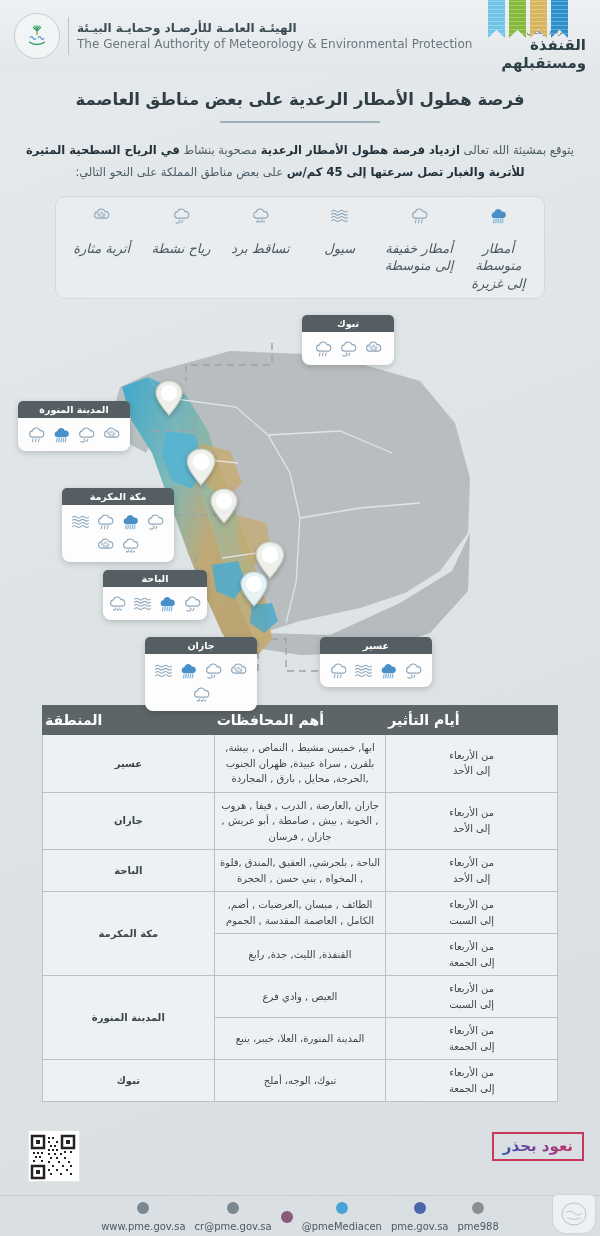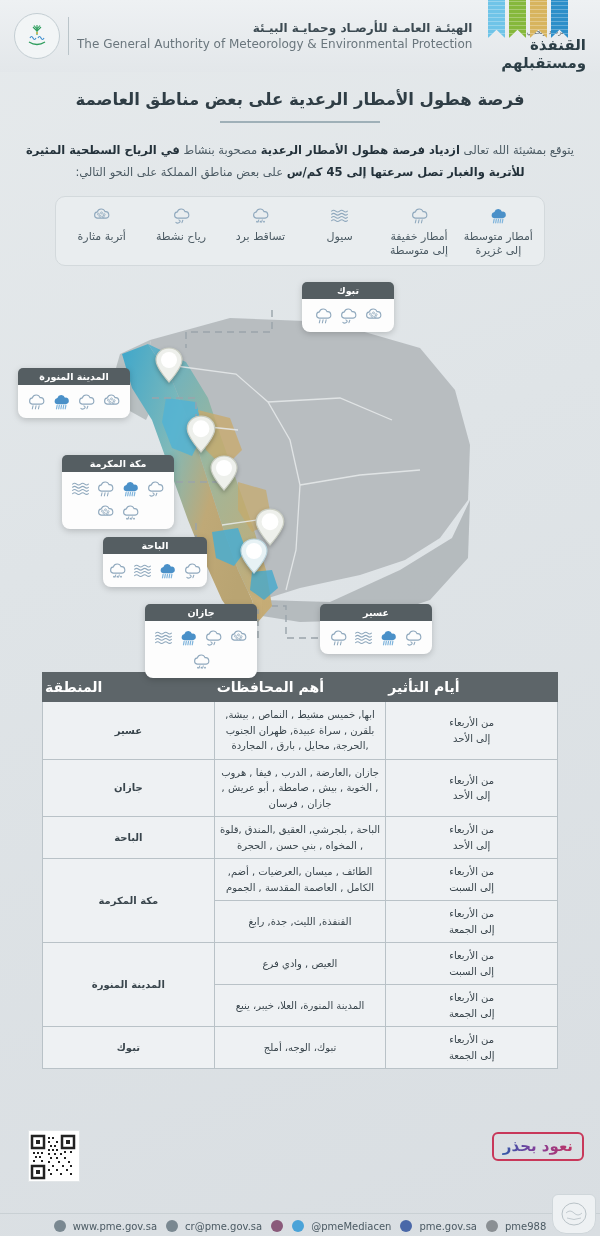--- a/index.html
+++ b/index.html
@@ -35,21 +35,21 @@
   .ribbon.r3 { background:#86b83c; }
   .ribbon.r4 { background:#6fc4e8; }
   .ribbon::after{
     content:""; position:absolute; inset:0;
     background:repeating-linear-gradient(0deg, rgba(255,255,255,.45) 0 1.5px, transparent 1.5px 4px);
     opacity:.6;
   }
   .brand-tag { font-size:7px; color:#5d6a72; margin-top:-10px; margin-right:22px; }
   .brand-main { font-size:15px; font-weight:bold; color:#2c3e46; margin-top:0px; letter-spacing:-.3px;}
   .brand-right { display:flex; align-items:center; gap:8px; }
-  .gov-text { text-align:right; }
+  .gov-text { text-align:left; }
   .gov-ar { font-size:12px; font-weight:bold; color:#3c4a52; letter-spacing:.5px; white-space:nowrap;}
   .gov-en { font-size:12px; color:#6a767d; margin-top:2px; white-space:nowrap;}
   .gov-divider { width:1px; height:38px; background:#bac4c9; }
   .emblem {
     width:46px; height:46px; border-radius:50%;
     border:1px solid #c4ced3; background:#f2f5f6;
     display:flex; align-items:center; justify-content:center;
   }
 
   
@@ -63,21 +63,21 @@
 
   
   .legend {
     margin:6px 55px 0;
     background:#e9edef; border:1px solid #d3d9dc; border-radius:10px;
     display:flex; justify-content:space-around; align-items:flex-start;
     padding:8px 6px 6px;
   }
   .legend-item { display:flex; flex-direction:column; align-items:center; width:78px; }
   .legend-icon { height:22px; display:flex; align-items:center; justify-content:center; }
-  .legend-label { font-size:11px; color:#4b5a63; text-align:center; line-height:1.35; margin-top:3px; }
+  .legend-label { font-size:13px; color:#4b5a63; text-align:center; line-height:1.35; margin-top:13px;font-style:italic; }
 
   
   .map-area { position:relative; height:400px; margin-top:4px; }
   .map-svg { position:absolute; left:0; top:0; }
   .callout {
     position:absolute;
     width:112px;
     filter: drop-shadow(0 2px 3px rgba(0,0,0,.18));
   }
   .callout-head {
@@ -109,42 +109,42 @@
     font-size:10px; color:#39454c; line-height:1.55; padding:5px 5px;
   }
   td.region { font-weight:bold; font-size:11.5px; color:#2b363c; width:78px; }
   td.gov { font-size:9.6px; }
   td.days { width:72px; color:#5a93c4; font-size:9.6px; line-height:1.45; }
 
   
   .footer { position:absolute; left:0; right:0; bottom:0; height:112px; }
   .naoud {
     position:absolute; right:16px; top:8px;
-    border:2px solid #c8385a; border-radius:6px;
+    border:2px solid #c8385a; border-radius:0;
     padding:3px 9px 4px; background:#fbfcfc;
     font-size:15px; font-weight:bold;
     background-image:linear-gradient(90deg,#1c5fab 0%, #7d3f9c 45%, #d13257 100%);
     -webkit-background-clip:text; background-clip:text; color:transparent;
   }
   .qr {
     position:absolute; left:28px; top:6px;
     width:52px; height:52px; background:#fff; padding:3px;
     border:1px solid #e2e6e8;
   }
   .foot-note {
     position:absolute; right:0; left:0; top:60px; text-align:center;
     font-size:10.5px; color:#5a6771; padding-left:80px;
   }
   .social-bar {
     position:absolute; left:0; right:0; bottom:4px;
     border-top:1px solid #c9d0d4; padding-top:6px;
     display:flex; align-items:center; justify-content:center; gap:9px;
     direction:ltr; font-size:10px; color:#4b5a63;
   }
-  .s-item { display:flex; align-items:center; gap:7px; }
+  .s-item { display:flex; align-items:center; gap:7px;flex-direction:column; }
   .s-icon { width:12px; height:12px; border-radius:50%; display:inline-block; }
   .seal {
     position:absolute; right:4px; bottom:2px; width:44px; height:40px;
     border:1px solid #cfd6da; border-radius:6px 6px 14px 14px; background:#eef1f3;
     display:flex; align-items:center; justify-content:center;
   }
 </style>
 </head>
 <body>
 

